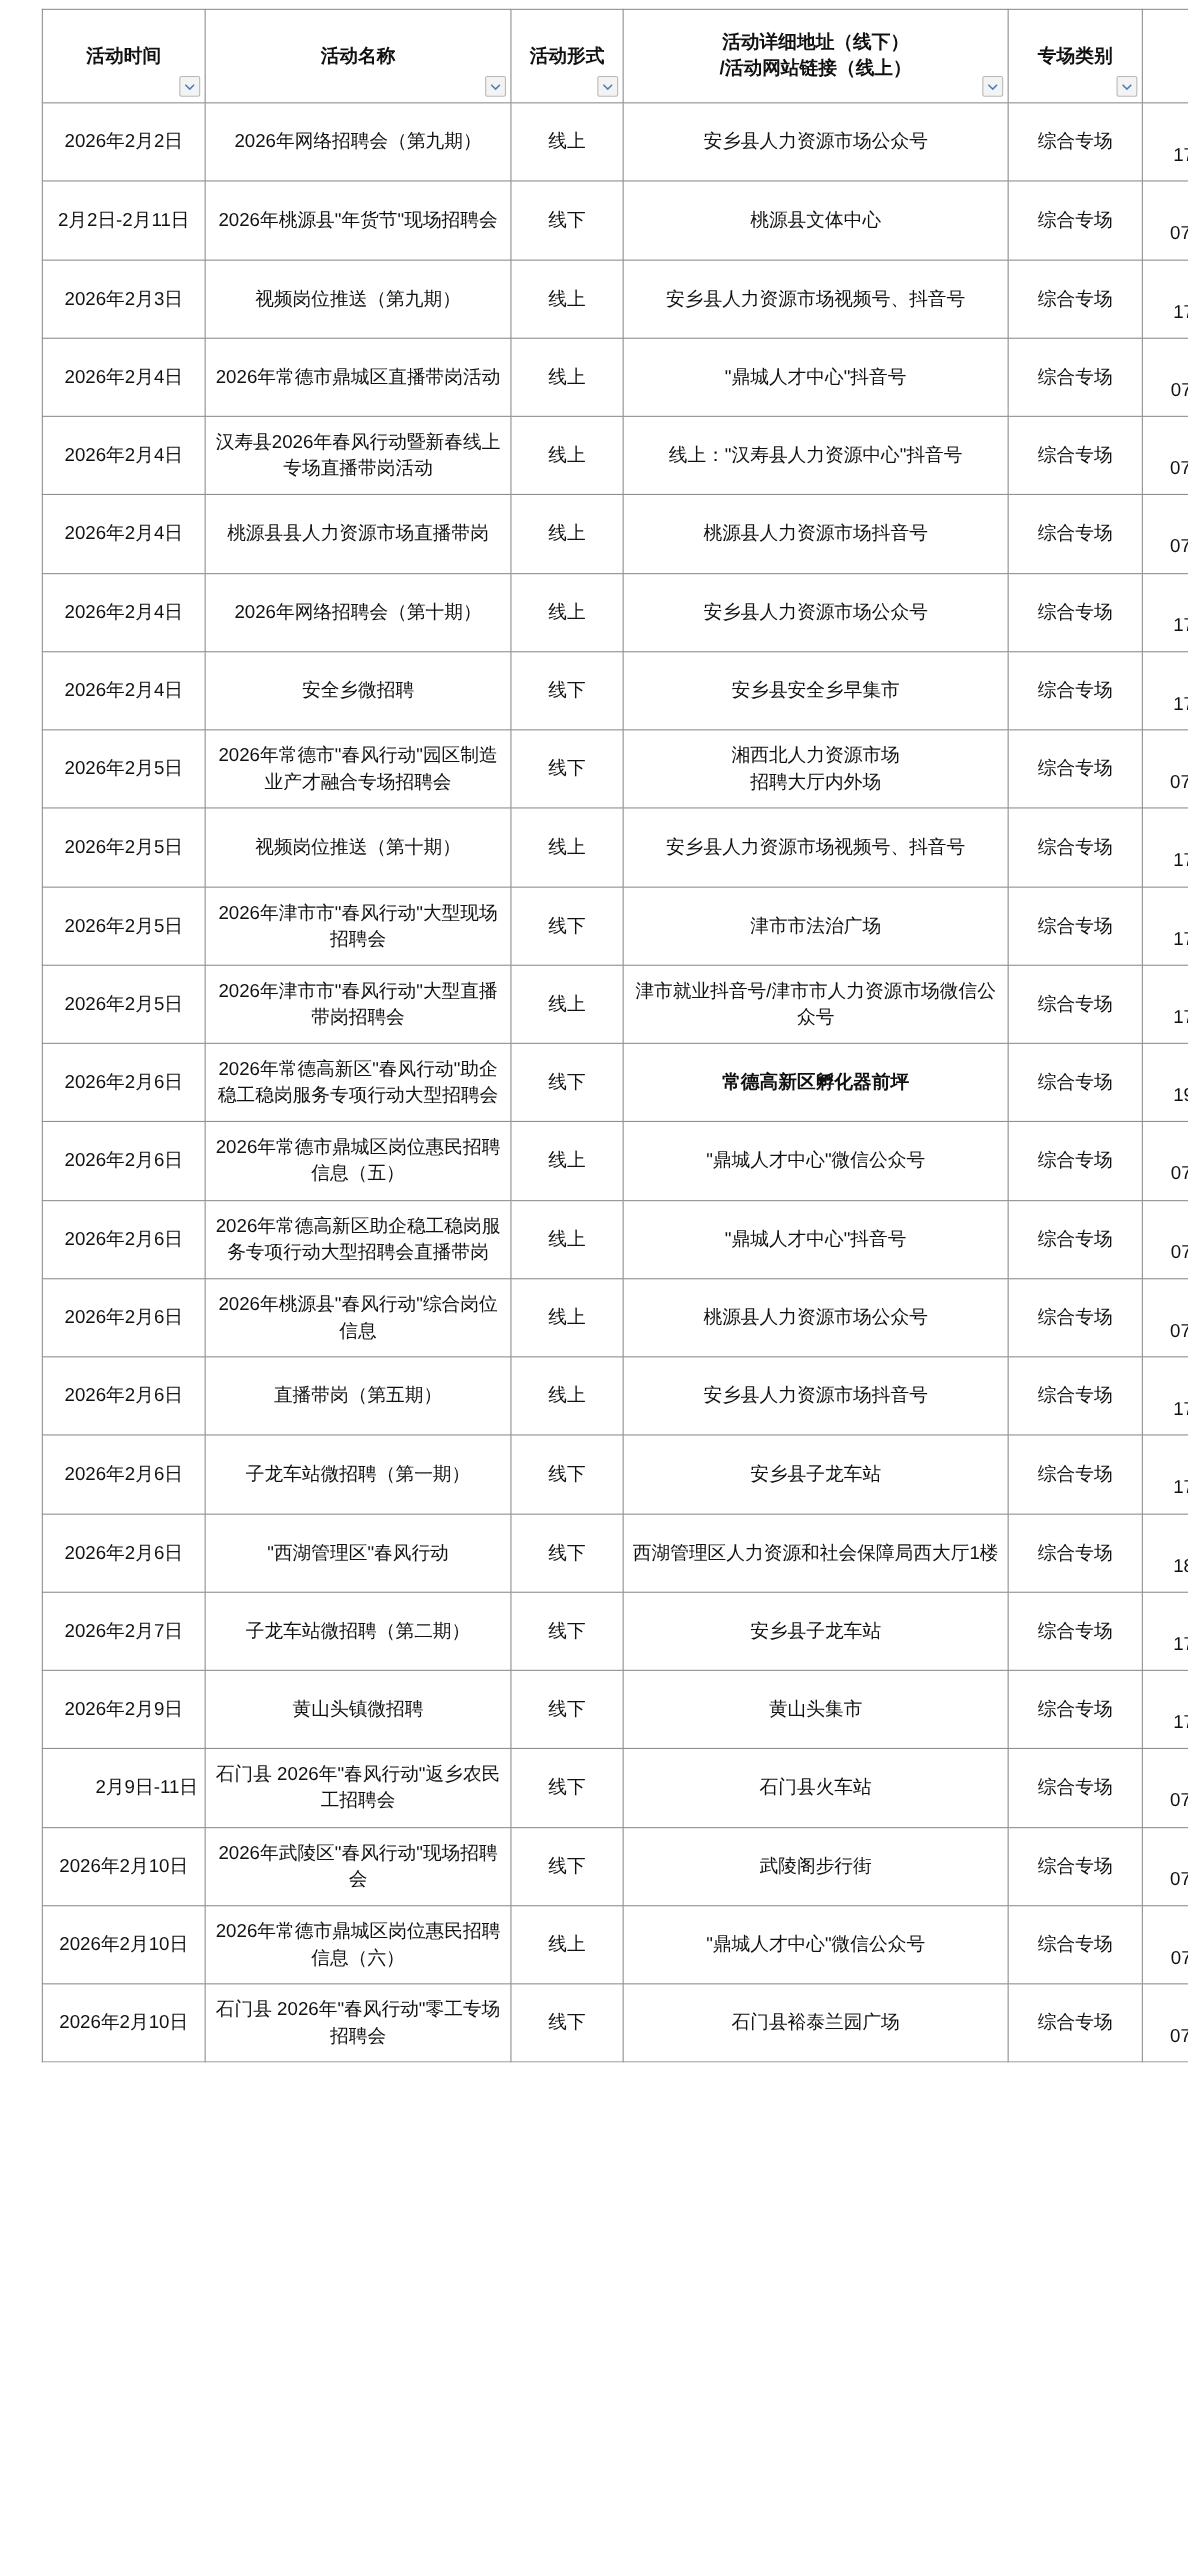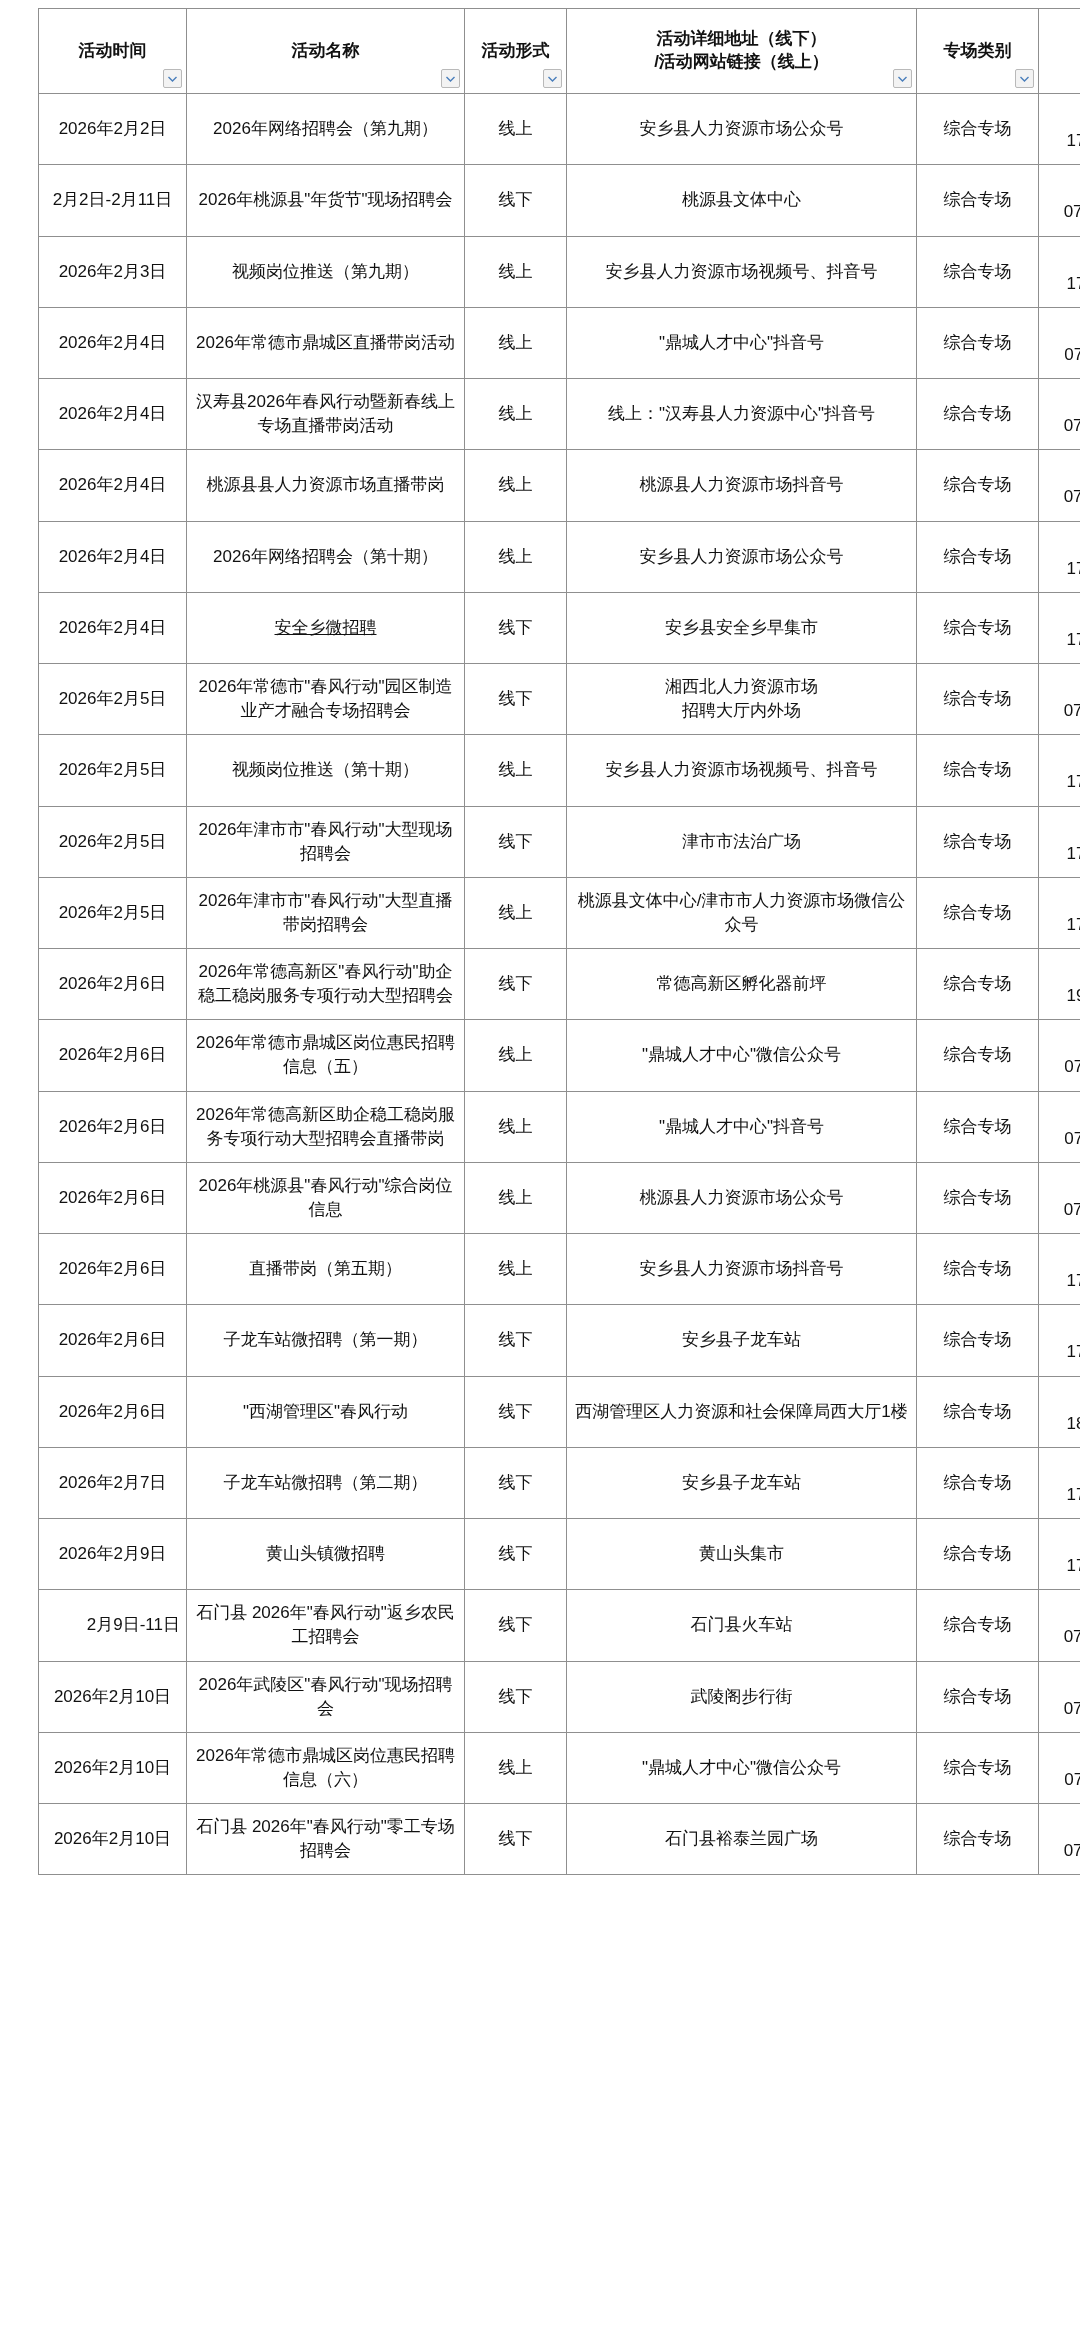--- a/index.html
+++ b/index.html
@@ -212,21 +212,21 @@
           <td class="col-form" style="white-space: pre-line;">线上</td>
           <td class="col-addr" style="white-space: pre-line;">安乡县人力资源市场公众号</td>
           <td class="col-cat" style="white-space: pre-line;">综合专场</td>
           <td class="col-contact">
             <span class="cname">张志军</span>
             <span class="cphone">17773667370</span>
           </td>
         </tr>
         <tr>
           <td class="col-date" style="white-space: pre-line;">2026年2月4日</td>
-          <td class="col-name" style="white-space: pre-line; text-decoration: underline;">安全乡微招聘</td>
+          <td class="col-name" style="white-space: pre-line;">安全乡微招聘</td>
           <td class="col-form" style="white-space: pre-line;">线下</td>
           <td class="col-addr" style="white-space: pre-line;">安乡县安全乡早集市</td>
           <td class="col-cat" style="white-space: pre-line;">综合专场</td>
           <td class="col-contact">
             <span class="cname">张志军</span>
             <span class="cphone">17773667370</span>
           </td>
         </tr>
         <tr>
           <td class="col-date" style="white-space: pre-line;">2026年2月5日</td>
@@ -259,32 +259,32 @@
           <td class="col-cat" style="white-space: pre-line;">综合专场</td>
           <td class="col-contact">
             <span class="cname">周辛</span>
             <span class="cphone">17373665276</span>
           </td>
         </tr>
         <tr>
           <td class="col-date" style="white-space: pre-line;">2026年2月5日</td>
           <td class="col-name" style="white-space: pre-line;">2026年津市市"春风行动"大型直播带岗招聘会</td>
           <td class="col-form" style="white-space: pre-line;">线上</td>
-          <td class="col-addr" style="white-space: pre-line;">桃源县文体中心/津市市人力资源市场微信公众号</td>
+          <td class="col-addr" style="white-space: pre-line;">津市就业抖音号/津市市人力资源市场微信公众号</td>
           <td class="col-cat" style="white-space: pre-line;">综合专场</td>
           <td class="col-contact">
             <span class="cname">周辛</span>
             <span class="cphone">17373665276</span>
           </td>
         </tr>
         <tr>
           <td class="col-date" style="white-space: pre-line;">2026年2月6日</td>
           <td class="col-name" style="white-space: pre-line;">2026年常德高新区"春风行动"助企稳工稳岗服务专项行动大型招聘会</td>
           <td class="col-form" style="white-space: pre-line;">线下</td>
-          <td class="col-addr" style="white-space: pre-line;">常德高新区孵化器前坪</td>
+          <td class="col-addr" style="white-space: pre-line; font-weight: bold;">常德高新区孵化器前坪</td>
           <td class="col-cat" style="white-space: pre-line;">综合专场</td>
           <td class="col-contact">
             <span class="cname">李毅</span>
             <span class="cphone">19507360330</span>
           </td>
         </tr>
         <tr>
           <td class="col-date" style="white-space: pre-line;">2026年2月6日</td>
           <td class="col-name" style="white-space: pre-line;">2026年常德市鼎城区岗位惠民招聘信息（五）</td>
           <td class="col-form" style="white-space: pre-line;">线上</td>

